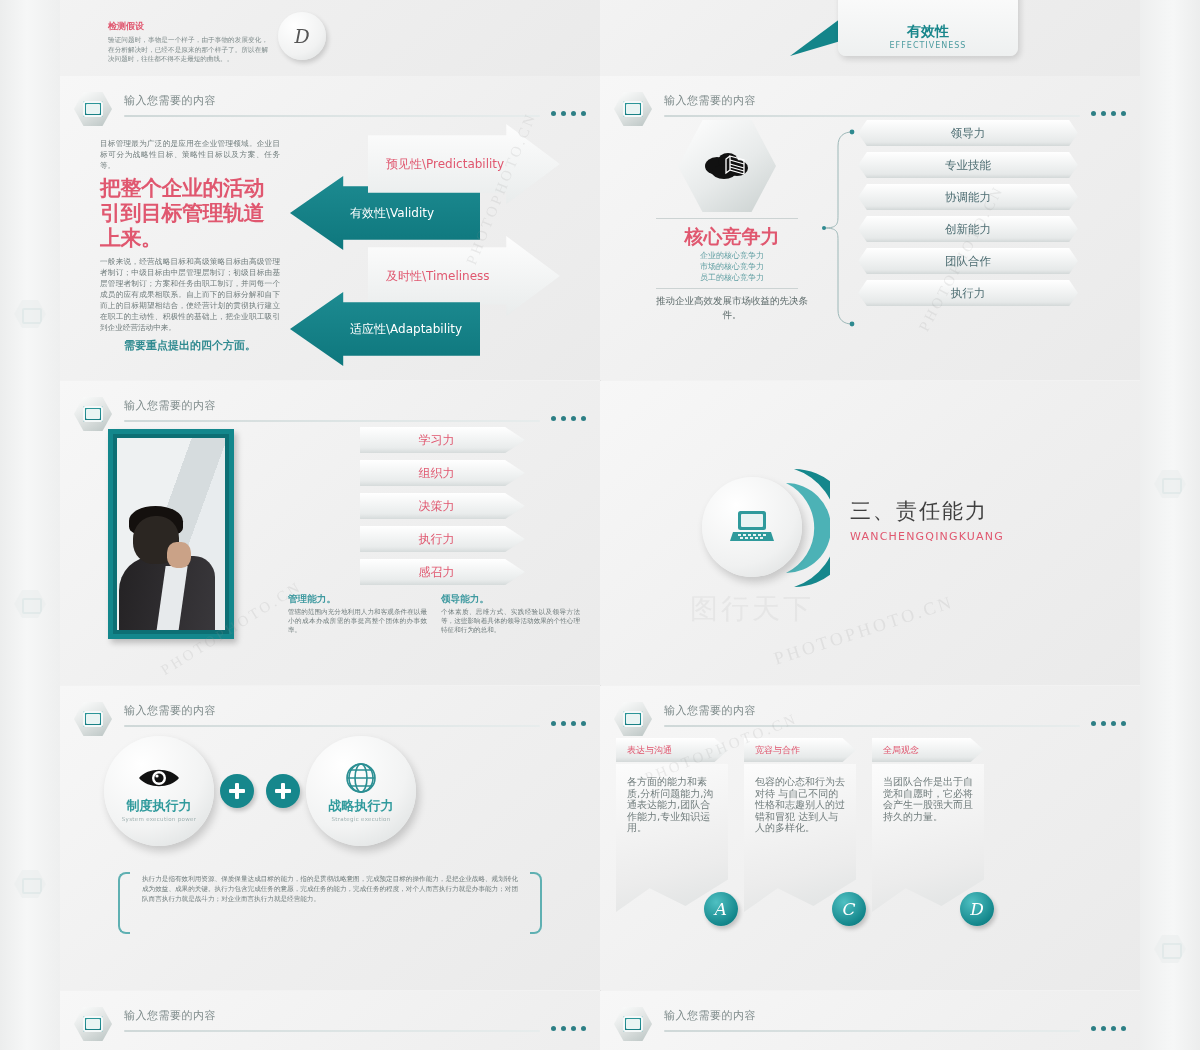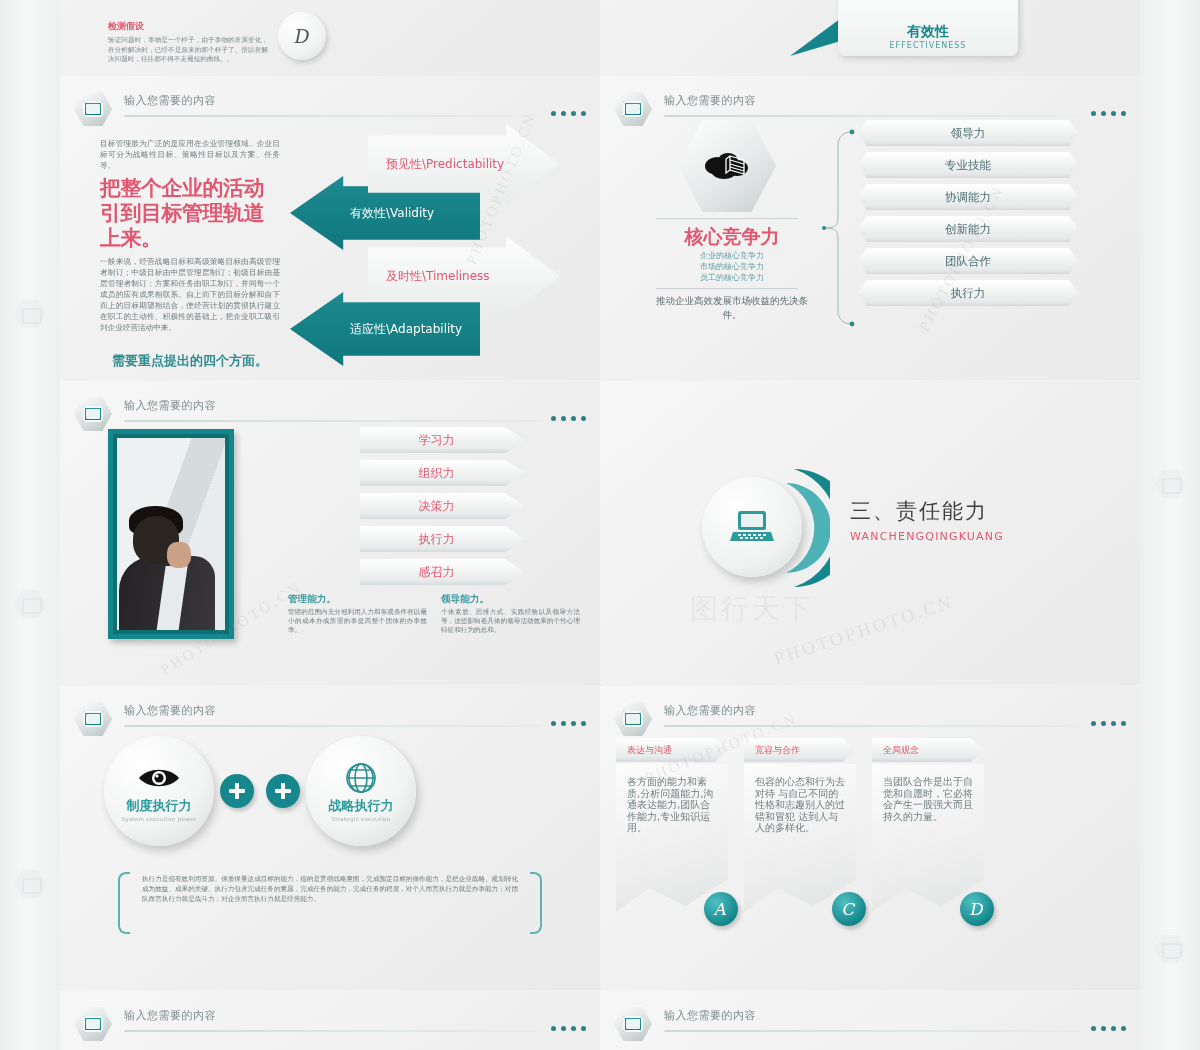--- a/index.html
+++ b/index.html
@@ -52,21 +52,21 @@
       background:linear-gradient(90deg,#cfd8d8,#dfe6e6 60%,#e7ecec);
       border-radius:2px; }
   .s-dots{ position:absolute; right:0; top:19px; display:flex; gap:5px; }
   .s-dots span{ width:5px; height:5px; border-radius:50%; background:#2d7f85; display:block; }
 
   
   .g-txt{ position:absolute; left:40px; top:62px; width:180px; }
   .g-p{ font-size:7.6px; line-height:11px; color:#6f7b7b; text-align:justify; }
   .g-big{ font-size:21px; line-height:25px; font-weight:bold; color:#e0576f;
           margin:5px 0 5px; letter-spacing:-.5px; }
-  .g-note{ font-size:13px; color:#2f8a90; margin-top:19px; text-align:center; font-weight:bold;}
+  .g-note{ font-size:11px; color:#2f8a90; margin-top:5px; text-align:center; font-weight:bold;}
   .arrow-wrap{ position:absolute; left:230px; top:48px; width:270px; height:240px; }
   .ar{ position:absolute; display:flex; align-items:center; height:56px;
        filter:drop-shadow(2px 3px 4px rgba(0,0,0,.16)); }
   .ar-r{ left:78px; width:192px;
          clip-path:polygon(0 14%,72% 14%,72% 0,100% 50%,72% 100%,72% 86%,0 86%);
          background:linear-gradient(180deg,#fdfdfd,#e9ecec); height:80px; }
   .ar-r span{ font-size:12px; color:#e0576f; margin-left:18px; }
   .ar-l{ left:0; width:190px; height:74px;
          clip-path:polygon(100% 14%,28% 14%,28% 0,0 50%,28% 100%,28% 86%,100% 86%);
          background:linear-gradient(180deg,#1d8b91,#0e777d); }

